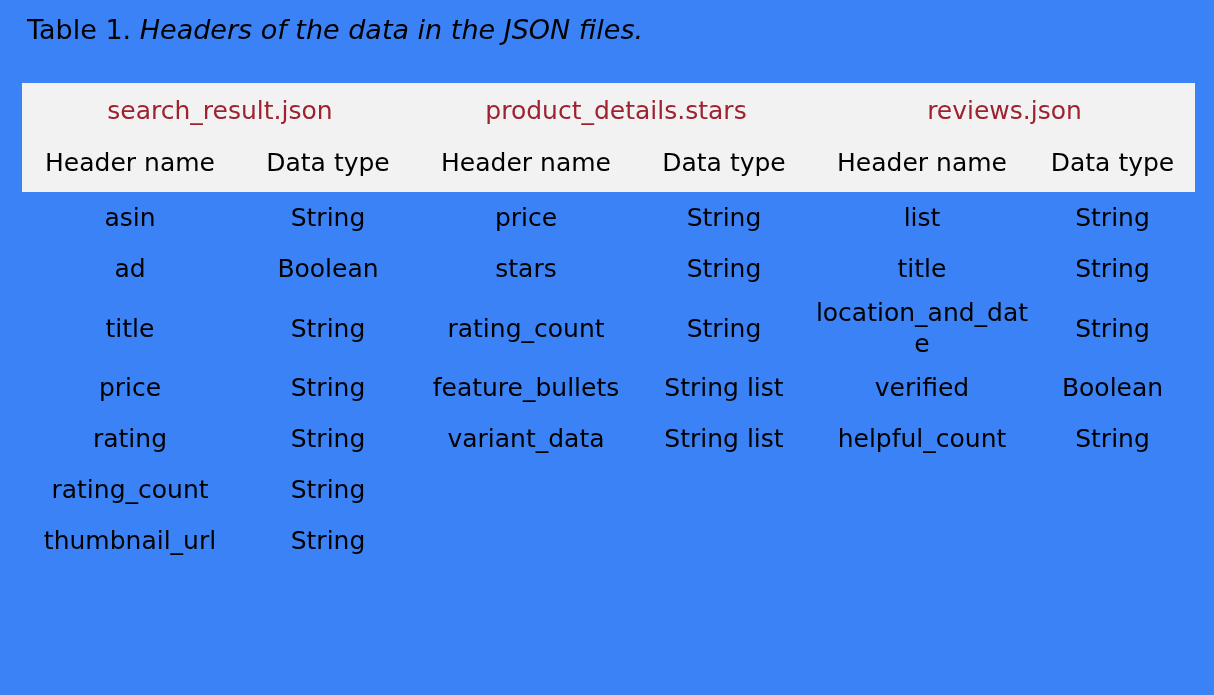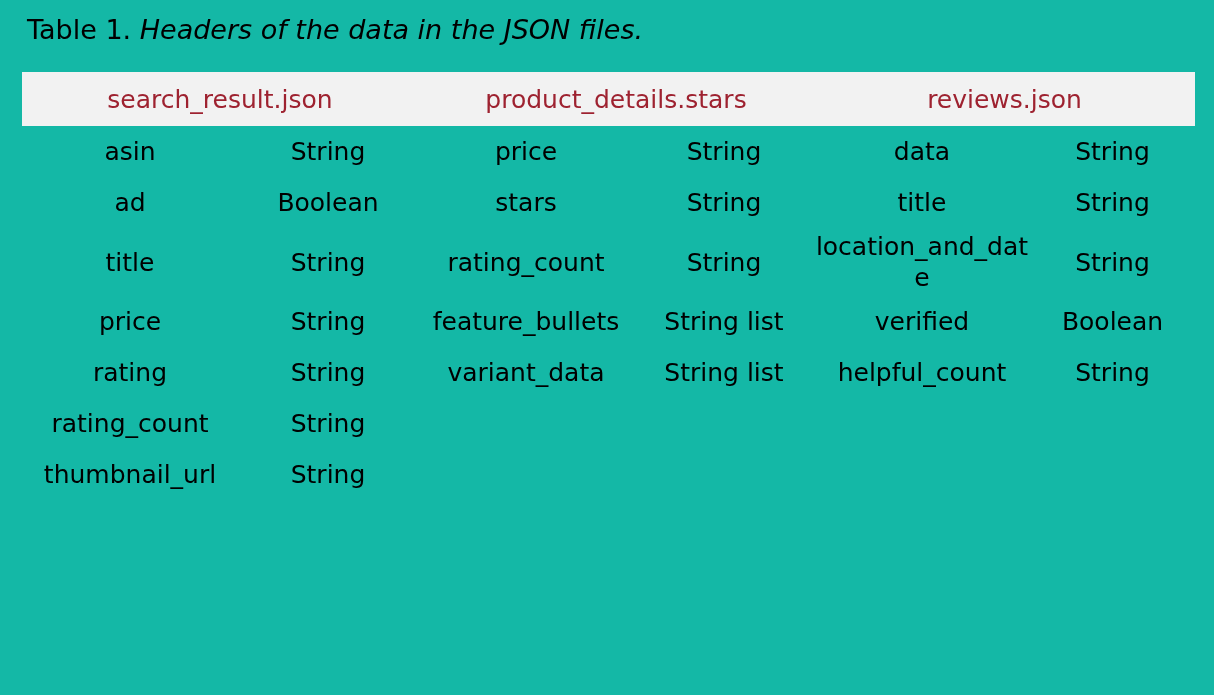--- a/index.html
+++ b/index.html
@@ -12,41 +12,41 @@
     height: 695px;
     font-family: "DejaVu Sans", sans-serif;
     color: #000000;
     overflow: hidden;
   }
 
   .page {
     position: relative;
     width: 1214px;
     height: 695px;
-    background: #14b8a6;
+    background: #3b82f6;
   }
 
   
   .caption {
     position: absolute;
     left: 27px;
     top: 12px;
     font-size: 27px;
     line-height: 36px;
     white-space: nowrap;
     color: #000000;
   }
   .caption .cap-label { font-style: normal; }
   .caption .cap-title { font-style: italic; }
 
   
   .table-wrap {
     position: absolute;
     left: 22px;
-    top: 72px;
+    top: 83px;
     width: 1173px;
   }
   table.headers-table {
     width: 1173px;
     border-collapse: collapse;
     table-layout: fixed;
   }
   table.headers-table td,
   table.headers-table th {
     padding: 0;
@@ -117,29 +117,37 @@
         <col class="c-hn3">
           <col class="c-dt3">
       </colgroup>
 
       <thead class="head-band">
         <tr class="file-row">
           <th colspan="2">search_result.json</th>
           <th colspan="2">product_details.stars</th>
           <th colspan="2">reviews.json</th>
         </tr>
+        <tr class="colname-row">
+          <th>Header name</th>
+          <th>Data type</th>
+          <th>Header name</th>
+          <th>Data type</th>
+          <th>Header name</th>
+          <th>Data type</th>
+        </tr>
       </thead>
 
       <tbody>
         <tr>
           <td>asin</td>
           <td>String</td>
           <td>price</td>
           <td>String</td>
-          <td>data</td>
+          <td>list</td>
           <td>String</td>
         </tr>
         <tr>
           <td>ad</td>
           <td>Boolean</td>
           <td>stars</td>
           <td>String</td>
           <td>title</td>
           <td>String</td>
         </tr>

